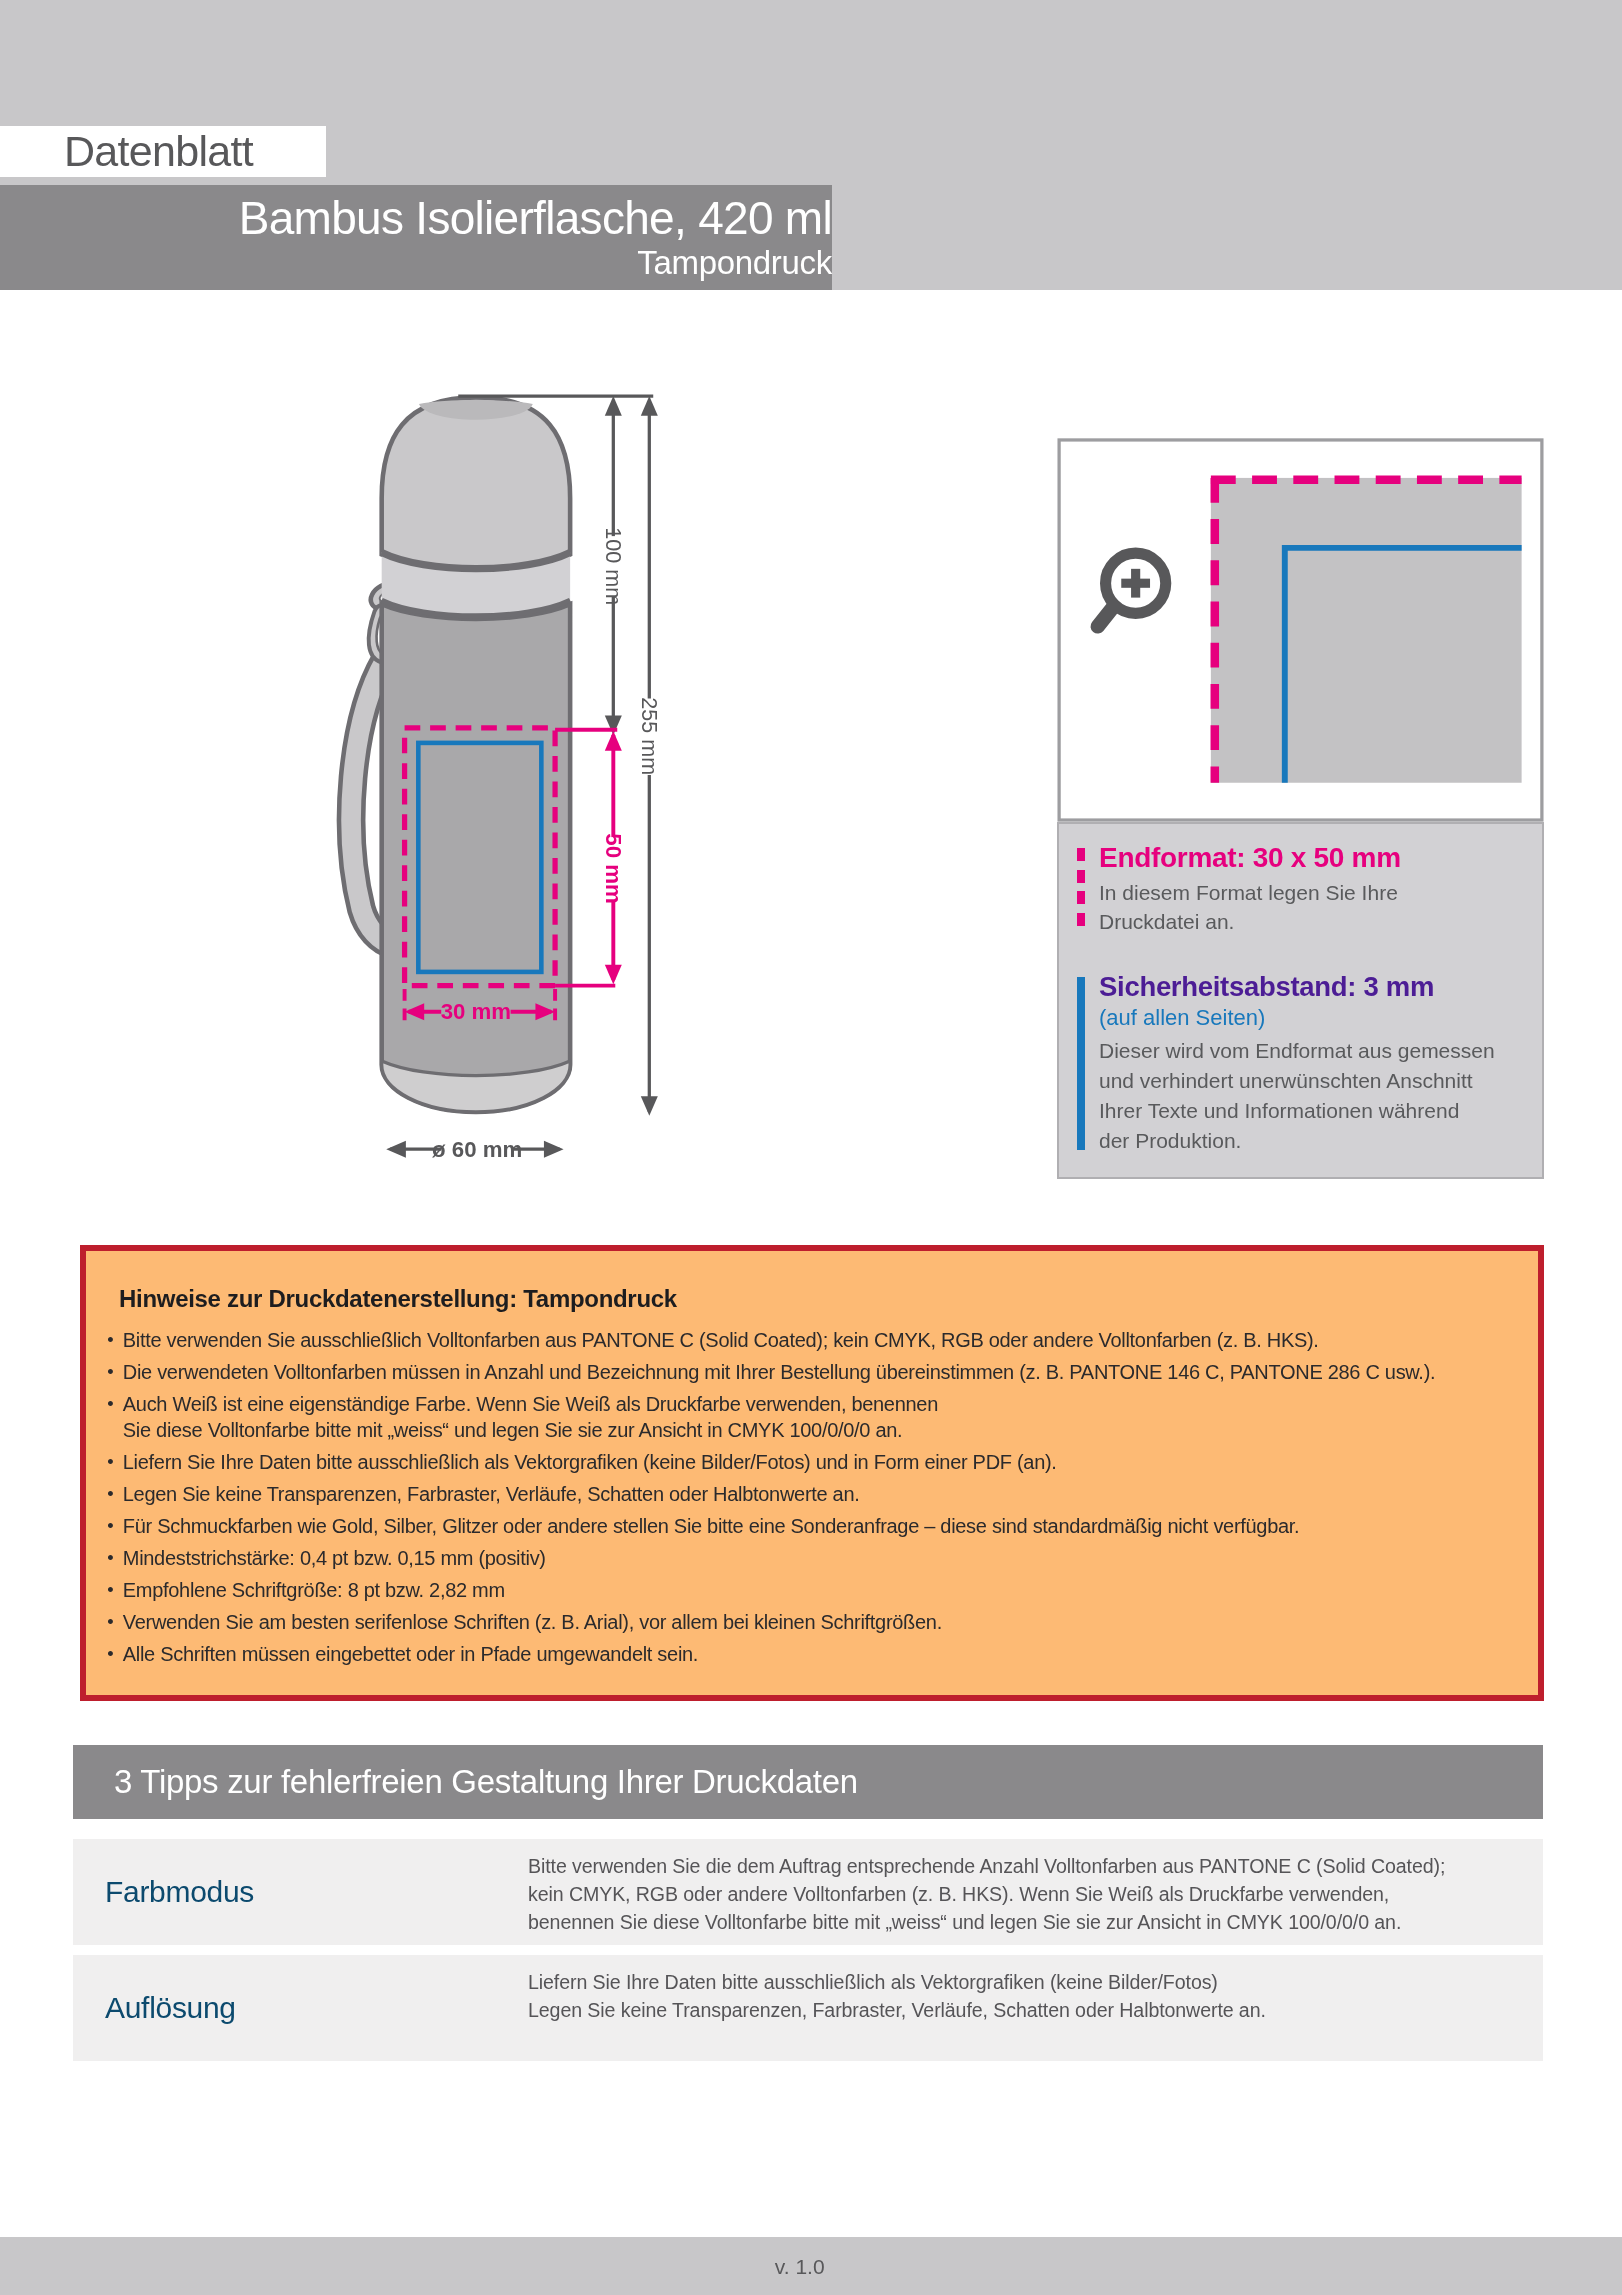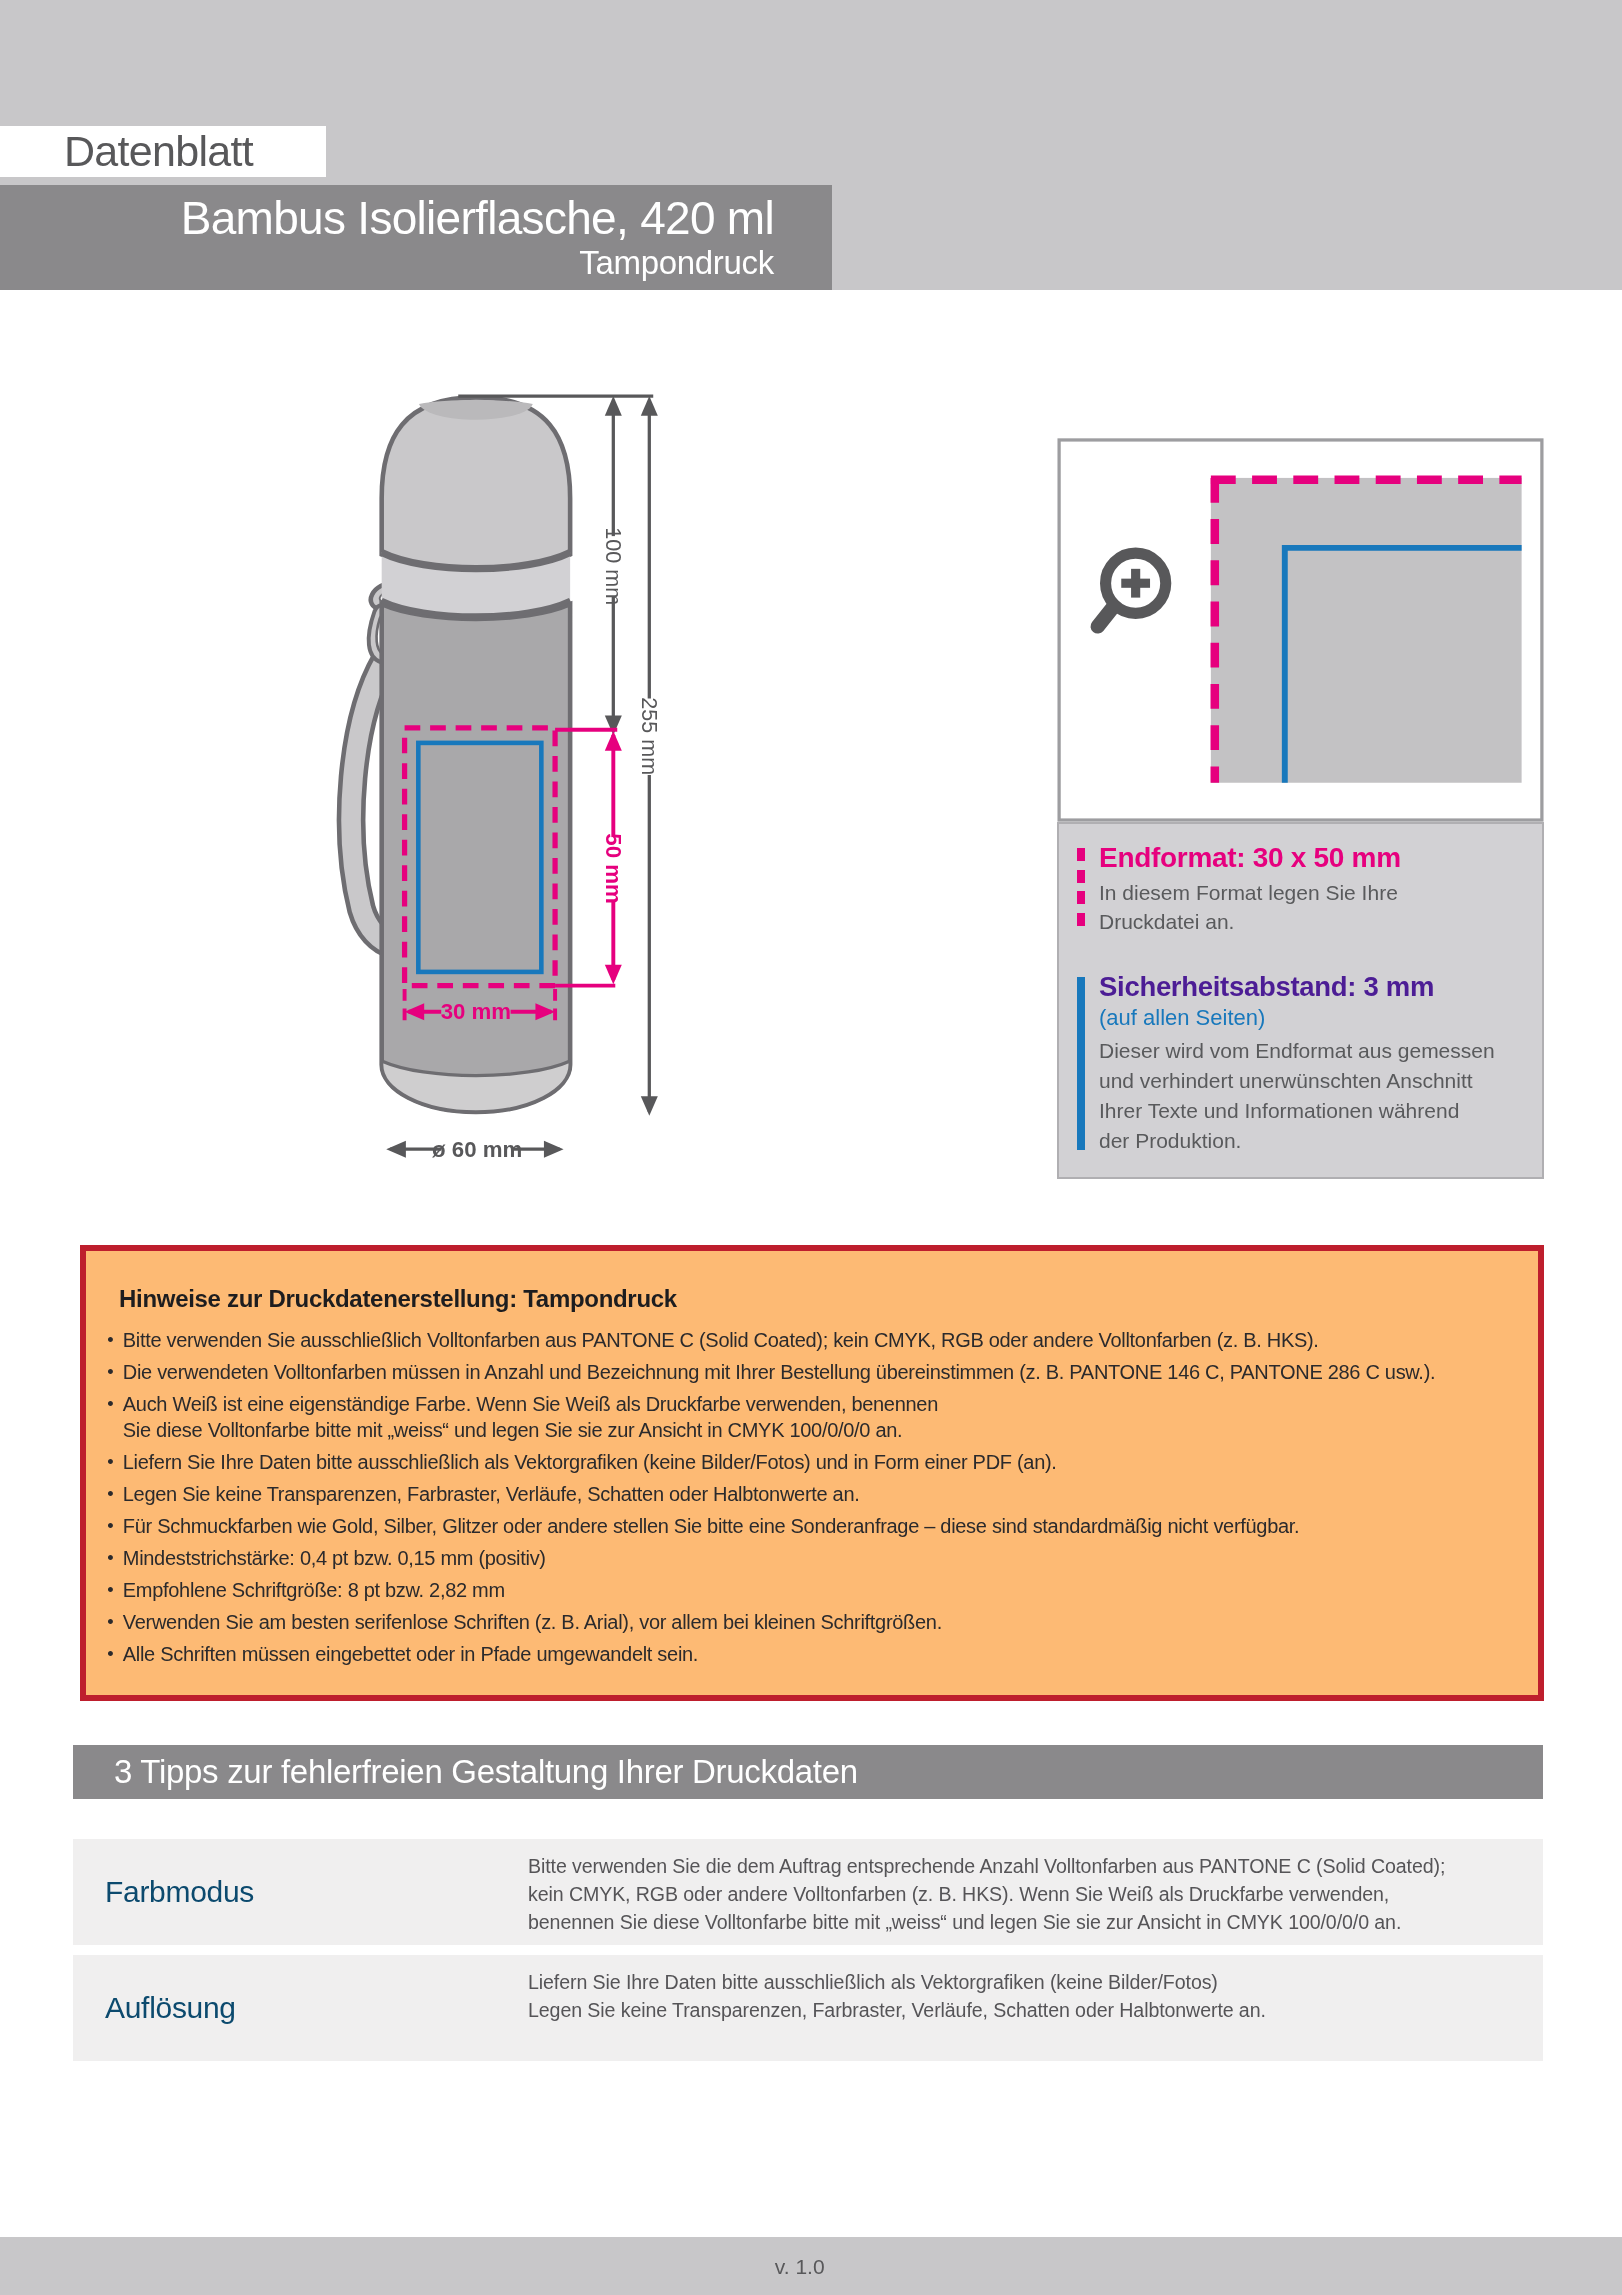--- a/index.html
+++ b/index.html
@@ -7,37 +7,37 @@
         font-family:"Liberation Sans",sans-serif;overflow:hidden;}
   .abs{position:absolute;}
 
   
   #top-bg{left:0;top:0;width:1623px;height:290px;background:#c8c7c9;}
   #datenblatt-box{left:0;top:126px;width:326px;height:51px;background:#ffffff;
     display:flex;align-items:center;}
   #datenblatt-box span{padding-left:64px;font-size:43px;color:#58585a;letter-spacing:-0.7px;}
   #title-band{left:0;top:185px;width:832px;height:105px;background:#8a898b;
     display:flex;flex-direction:column;align-items:flex-end;justify-content:center;
-    padding-right:58px;box-sizing:border-box;color:#ffffff;}
+    box-sizing:border-box;color:#ffffff;}
   #product-title{font-size:46px;line-height:51px;letter-spacing:-0.7px;white-space:nowrap;}
   #print-method{font-size:33px;line-height:38px;letter-spacing:-0.3px;}
 
   
   #hints-box{left:80px;top:1245px;width:1464px;height:456px;background:#fdba74;
     border:6.5px solid #be1e2d;box-sizing:border-box;}
   #hints-title{position:absolute;left:33px;top:34px;font-size:24px;font-weight:bold;
     color:#1d1d1f;letter-spacing:-0.3px;}
   #hints-list{position:absolute;left:11.8px;top:73px;width:1413px;}
   .hint-row{display:flex;line-height:32px;font-size:20px;color:#2b2a2c;letter-spacing:-0.3px;}
   .hint-row .bullet{width:25px;text-align:center;flex:0 0 25px;font-size:18.3px;color:#2b2a2c;}
   .hint-row.cont{margin-top:-6.5px;}
   .hint-row.cont .bullet{visibility:hidden;}
 
   
-  #tips-band{left:73px;top:1745px;width:1470px;height:54px;background:#8a898b;
+  #tips-band{left:73px;top:1745px;width:1470px;height:74px;background:#8a898b;
     display:flex;align-items:center;}
   #tips-band span{padding-left:41px;font-size:33px;color:#ffffff;letter-spacing:-0.3px;}
   .tip-row{left:73px;width:1470px;background:#f0efef;}
   #tip-row-0{top:1839px;height:106px;}
   #tip-row-1{top:1955px;height:106px;}
   #tip-row-2{top:2072px;height:109px;}
   .tip-label{position:absolute;left:32px;top:50%;transform:translateY(-50%);
     font-size:30px;color:#0c4a6e;letter-spacing:-0.3px;}
   .tip-lines{position:absolute;left:455px;top:13px;font-size:19.6px;line-height:28px;
     color:#555457;letter-spacing:-0.1px;}

